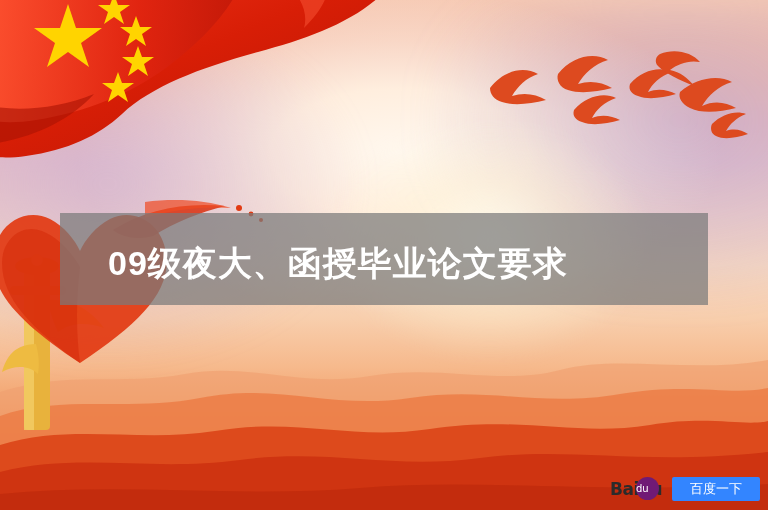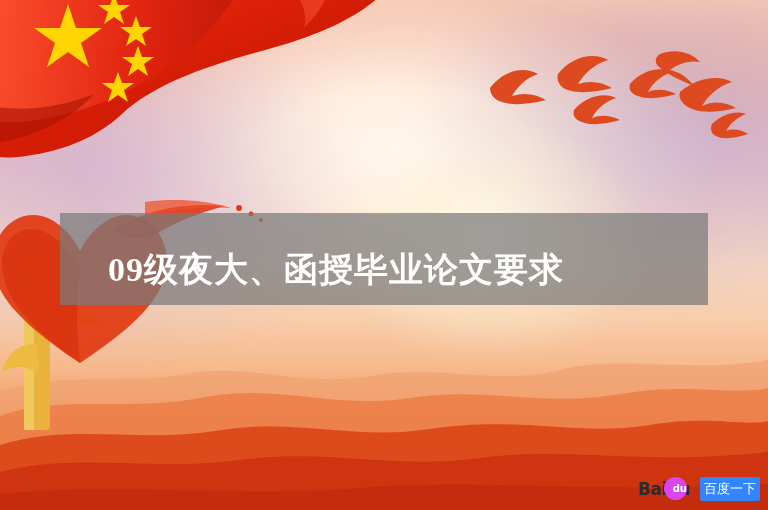--- a/index.html
+++ b/index.html
@@ -78,29 +78,29 @@
     position: absolute;
     left: 60px;
     top: 213px;
     width: 648px;
     height: 92px;
     background: rgba(122,122,122,0.72);
   }
   .title-text {
     position: absolute;
     left: 48px;
-    top: 11px;
+    top: 4px;
     height: 92px;
     line-height: 92px;
     color: #ffffff;
     font-size: 34px;
     font-weight: bold;
     letter-spacing: 1px;
     white-space: nowrap;
-    font-family: Liberation Serif, serif;
+    font-family: Liberation Sans, sans-serif;
   }
 
   
   .watermark {
     position: absolute;
     right: 8px;
     bottom: 8px;
     display: flex;
     align-items: center;
     gap: 10px;
@@ -119,40 +119,40 @@
     letter-spacing: -0.5px;
     font-family: "DejaVu Sans", "Liberation Sans", sans-serif;
   }
   .baidu-paw {
     position: absolute;
     left: 26px;
     top: 0px;
     width: 23px;
     height: 23px;
     border-radius: 50%;
-    background: #d946ef;
+    background: #701a75;
     color: #ffffff;
     font-size: 10px;
-    font-weight: bold;
+    font-weight: normal;
     line-height: 23px;
-    text-align: right;
+    text-align: left;
     font-family: "DejaVu Sans", "Liberation Sans", sans-serif;
   }
   .brand-cn {
     font-size: 17px;
     color: #3a3a3a;
     letter-spacing: 3px;
     font-family: "DejaVu Sans", "Liberation Sans", sans-serif;
     margin-left: 4px;
   }
   .search-btn {
     background: #3385ff;
     color: #ffffff;
     font-size: 13px;
-    padding: 0 4px;
+    padding: 0 18px;
     height: 24px;
     line-height: 24px;
     border-radius: 2px;
     border: none;
     white-space: nowrap;
     font-family: "DejaVu Sans", "Liberation Sans", sans-serif;
     cursor: pointer;
   }
 
   

